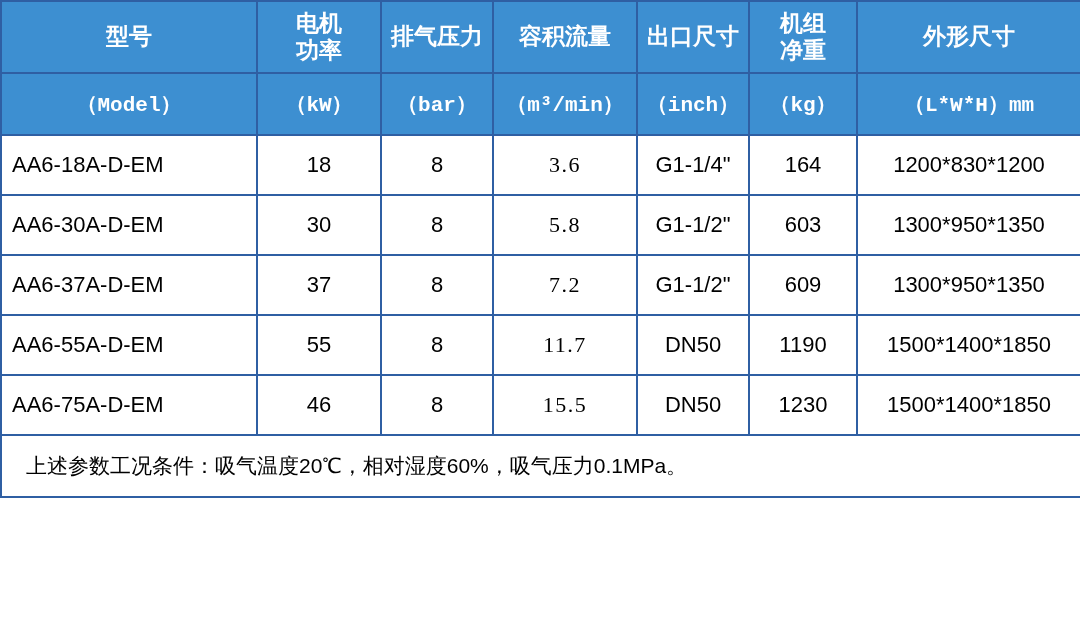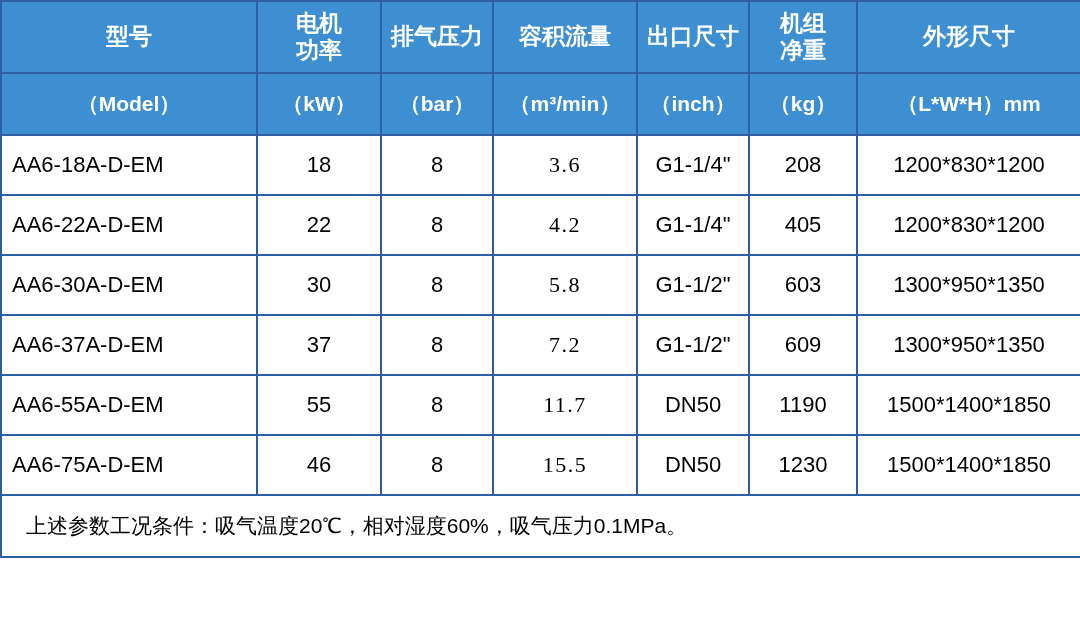--- a/index.html
+++ b/index.html
@@ -40,20 +40,21 @@
     font-size: 23px;
     height: 72px;
     line-height: 1.18;
   }
   thead tr.head-row-2 th {
     background: #3d8fd1;
     color: #ffffff;
     font-weight: bold;
     font-size: 21px;
     height: 62px;
+    font-family: Liberation Mono, monospace;
   }
   tbody td {
     background: #ffffff;
     color: #000000;
     font-size: 22px;
     height: 60px;
   }
   tbody td.model {
     text-align: left;
     padding-left: 10px;
@@ -124,30 +125,21 @@
       <th>（L*W*H）mm</th>
     </tr>
   </thead>
   <tbody>
     <tr>
       <td class="model">AA6-18A-D-EM</td>
       <td>18</td>
       <td>8</td>
       <td class="flow">3.6</td>
       <td>G1-1/4"</td>
-      <td>208</td>
-      <td>1200*830*1200</td>
-    </tr>
-    <tr>
-      <td class="model">AA6-22A-D-EM</td>
-      <td>22</td>
-      <td>8</td>
-      <td class="flow">4.2</td>
-      <td>G1-1/4"</td>
-      <td>405</td>
+      <td>164</td>
       <td>1200*830*1200</td>
     </tr>
     <tr>
       <td class="model">AA6-30A-D-EM</td>
       <td>30</td>
       <td>8</td>
       <td class="flow">5.8</td>
       <td>G1-1/2"</td>
       <td>603</td>
       <td>1300*950*1350</td>

